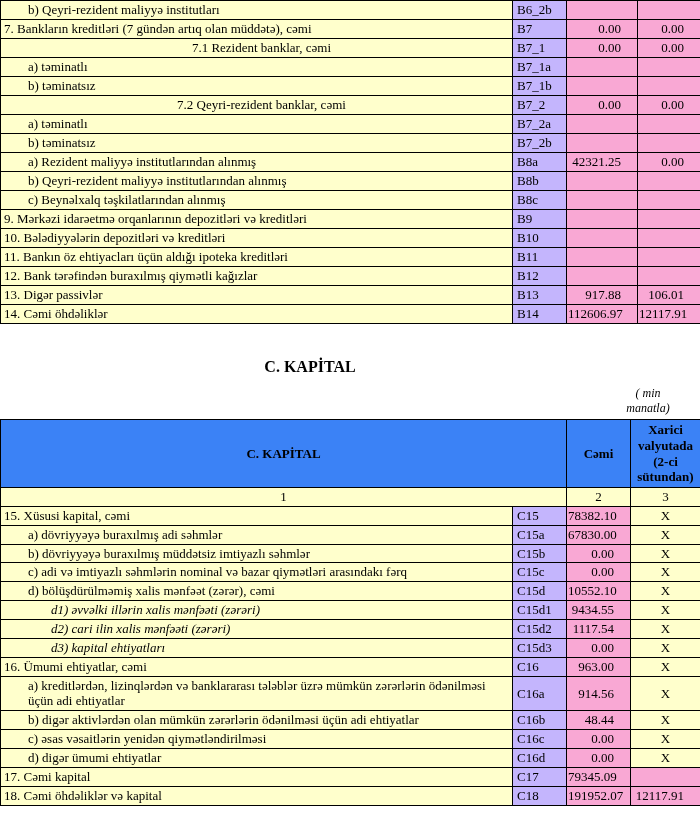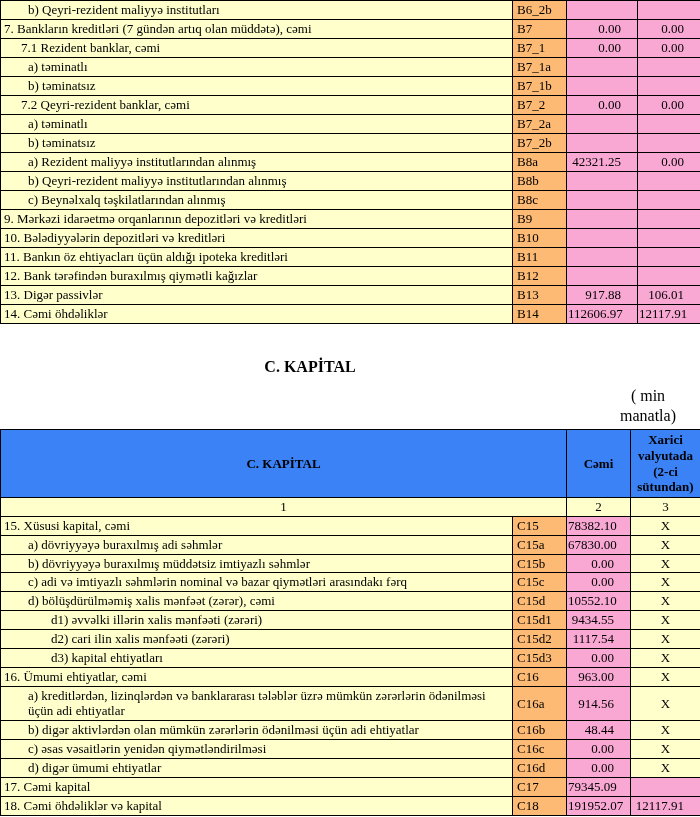--- a/index.html
+++ b/index.html
@@ -13,43 +13,44 @@
   }
   .page { width: 700px; }
 
   table { width: 700px; border-collapse: collapse; table-layout: fixed; }
   td, th { border: 1px solid #000; line-height: 1.22; overflow: hidden; vertical-align: middle; }
 
   #table-b td { height: 19px; }
   #table-c td { height: 18px; }
 
   .label { background: #FFFFCC; text-align: left; }
-  .code  { background: #fdba74; padding-left: 4px; }
+  .code  { background: #c4b5fd; padding-left: 4px; }
   .val   { background: #f9a8d4; text-align: right; padding-right: 16px; }
   .xcell { background: #FFFFCC; text-align: center; }
 
   .ind0 { padding-left: 3px;  padding-right: 2px; margin-top: 16px; }
-  .ind1 { padding-left: 20px;  padding-right: 2px; }
+  .ind1 { padding-left: 12px;  padding-right: 2px; text-align: center; }
   .ind2 { padding-left: 27px; padding-right: 2px; }
-  .ind3 { padding-left: 50px; padding-right: 2px; }
+  .ind3 { padding-left: 50px; padding-right: 2px; font-style: italic; }
 
   tr.bold td { font-weight: normal; }
 
   .section-title {
     margin-top: 34px;
     font-size: 16px;
     font-weight: bold;
     text-align: center;
     padding-right: 80px;
   }
   .unit-note {
     width: 92px;
     margin: 10px 6px 3px auto;
     text-align: center;
-    font-size: 16px;
+    font-style: italic;
+    font-size: 12px;
     line-height: 1.25;
   }
 
   .hdr {
     background: #3b82f6;
     font-weight: bold;
     text-align: center;
     vertical-align: middle;
     padding: 1px 0;
   }

